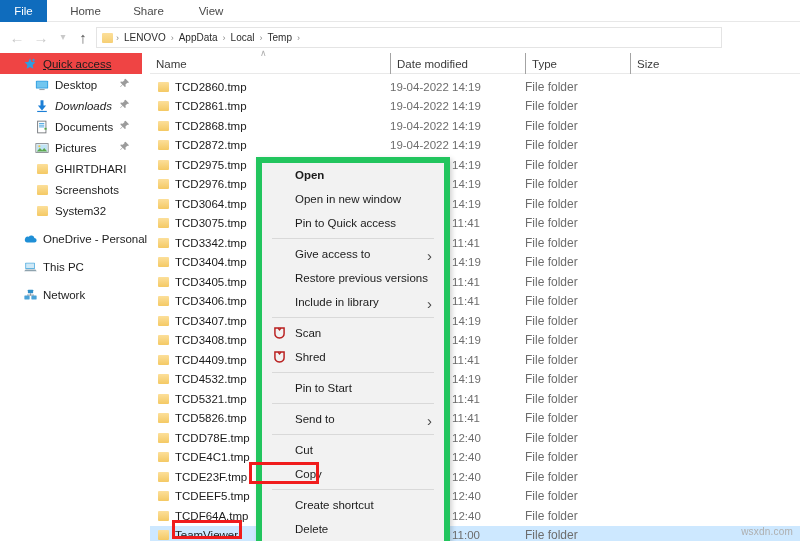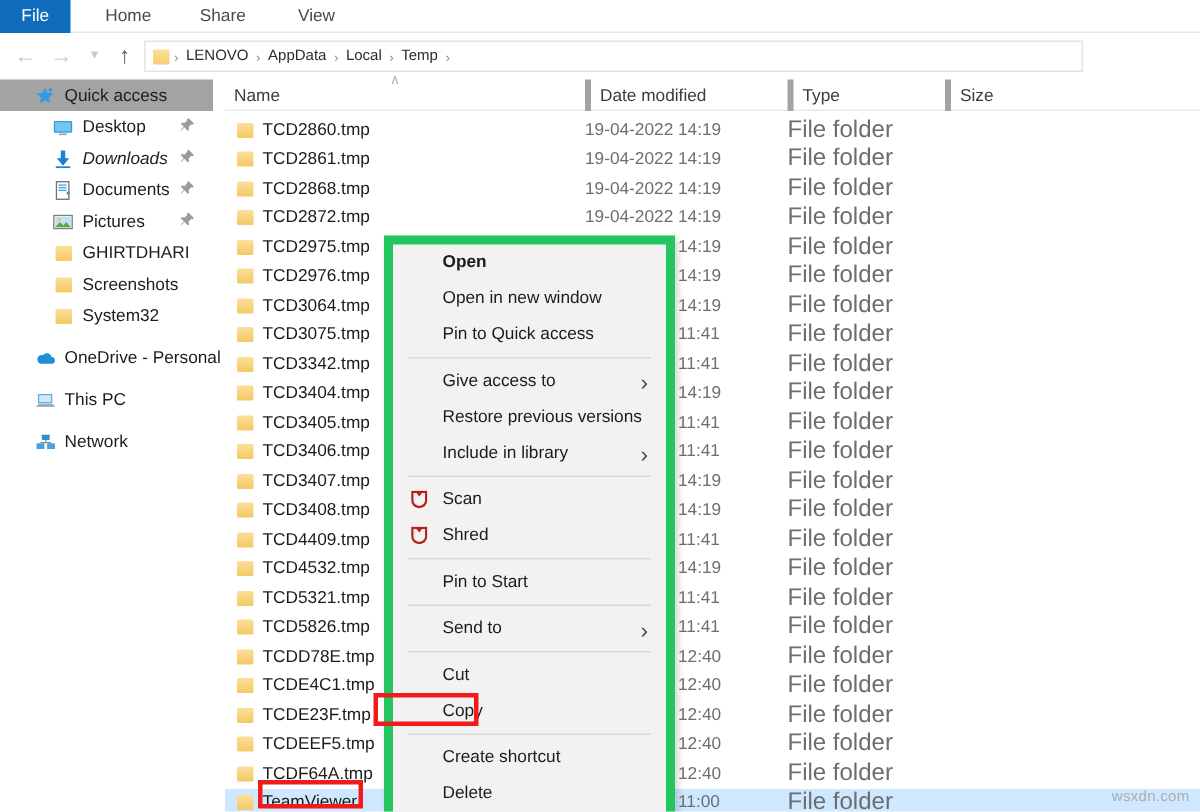--- a/index.html
+++ b/index.html
@@ -72,21 +72,21 @@
 
   
   .sidebar {
     position: absolute; left: 0; top: 53px; width: 142px; height: 488px;
     background: #ffffff;
   }
   .nav-item {
     position: relative; height: 21px; display: flex; align-items: center;
     font-size: 11.5px; color: #1d1d1d; white-space: nowrap; cursor: default;
   }
-  .nav-item.sel { background: #a3a3a3; }
+  .nav-item.sel { background: #ef4444; text-decoration: underline; }
   .nav-ico {
     width: 16px; height: 16px; margin-right: 5px; flex: none;
     display: flex; align-items: center; justify-content: center;
   }
   .pin {
     position: absolute; right: 13px; top: 4px;
     color: #9a9a9a; font-size: 11px; transform: rotate(35deg);
   }
   .fold-ico {
     width: 11px; height: 10px; border-radius: 1px;
@@ -102,21 +102,21 @@
   .col-head {
     position: absolute; left: 0; top: 0; width: 650px; height: 21px;
     border-bottom: 1px solid #e9e9e9; background: #ffffff;
   }
   .ch {
     position: absolute; top: 0; height: 21px;
     font-size: 11.5px; color: #3b3b3b;
     display: flex; align-items: center; padding-left: 6px;
     cursor: default;
   }
-  .ch + .ch { border-left: 4px solid #a3a3a3; }
+  .ch + .ch { border-left: 1px solid #a3a3a3; }
   .ch.name { left: 0;   width: 240px; }
   .sortarrow {
     position: absolute; left: 110px; top: -5px;
     font-size: 9px; color: #b0b0b0;
   }
 
   .row {
     position: absolute; left: 0; width: 650px; height: 19.5px;
     display: flex; align-items: center; cursor: default;
   }
@@ -124,21 +124,21 @@
   .c-name {
     position: absolute; left: 8px; display: flex; align-items: center;
     font-size: 11.5px; color: #1b1b1b; white-space: nowrap;
   }
   .c-name .fold-ico { margin-right: 6px; }
   .c-date {
     position: absolute; left: 240px; font-size: 11.5px; color: #6d6d6d;
     white-space: nowrap;
   }
   .c-type {
-    position: absolute; left: 375px; font-size: 16px; color: #6d6d6d;
+    position: absolute; left: 375px; font-size: 12px; color: #6d6d6d;
     white-space: nowrap;
   }
 
   
   .ctxmenu {
     position: absolute; left: 256px; top: 157px; width: 194px; height: 426px;
     background: #f2f2f2;
     border: 6px solid #22c55e;
     box-shadow: 2px 2px 5px rgba(0,0,0,0.18);
   }

